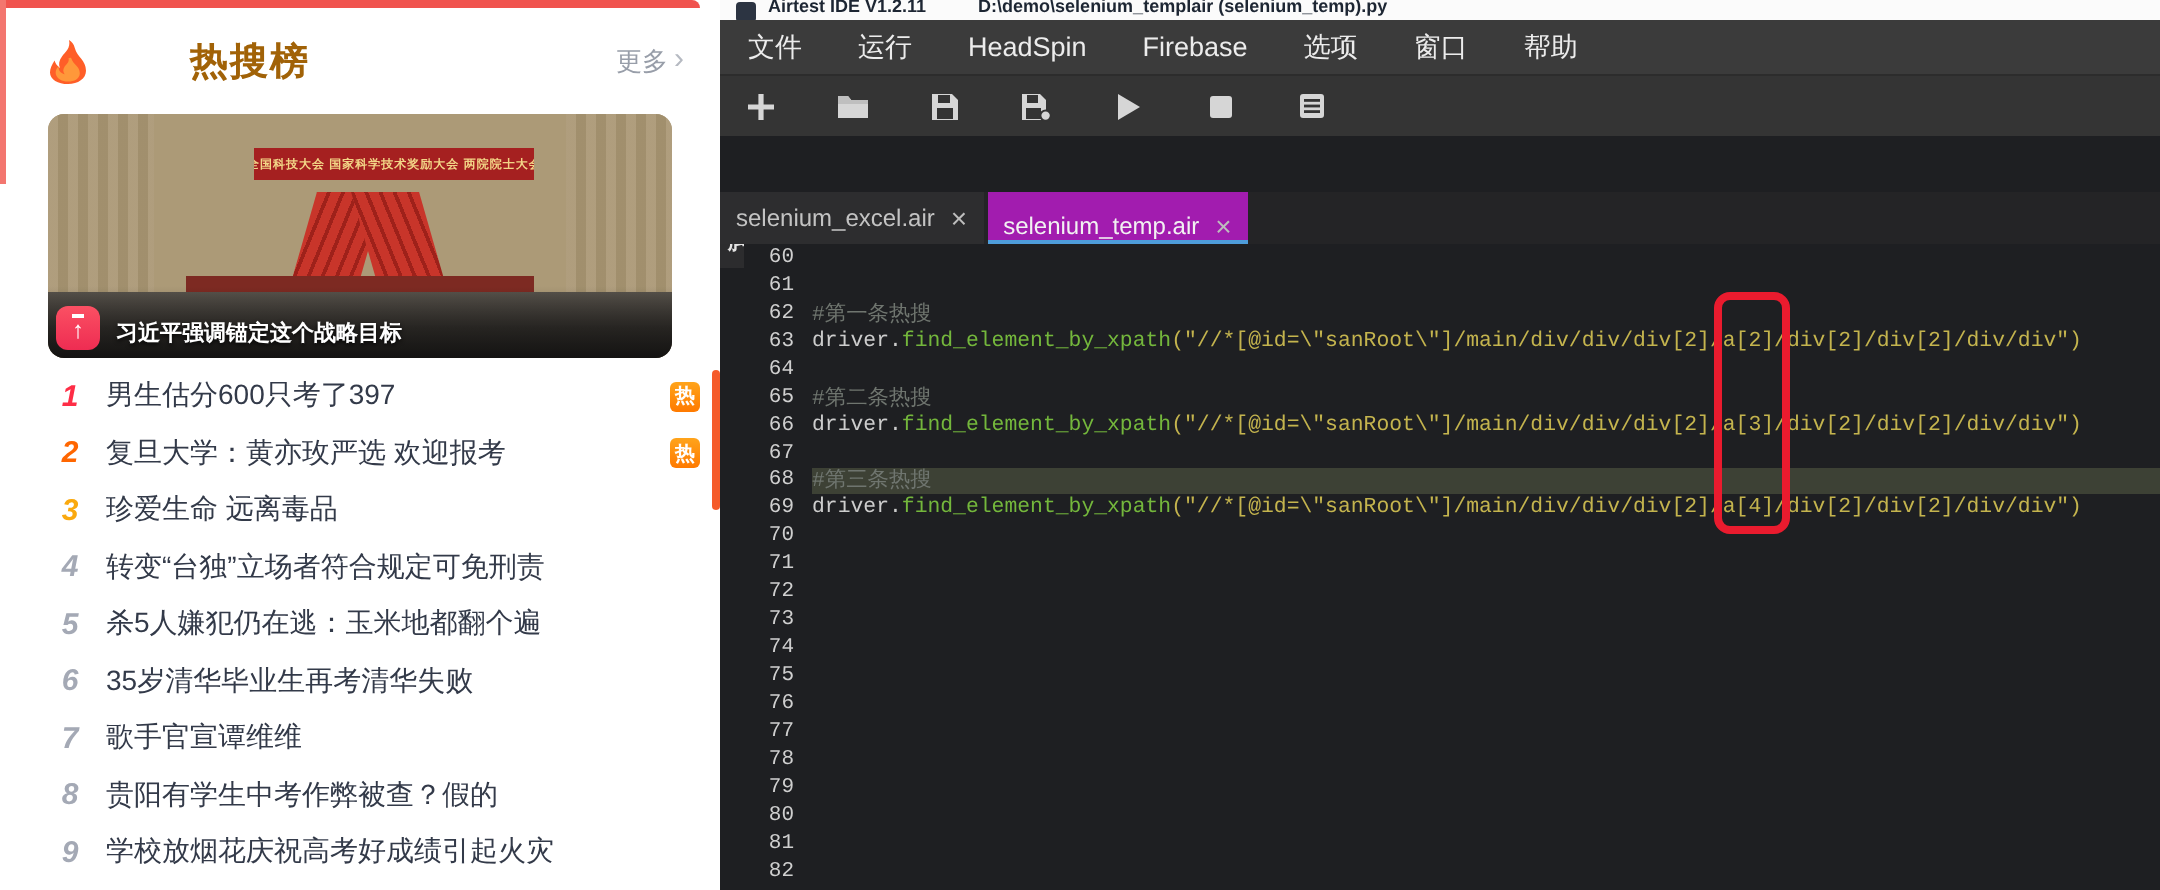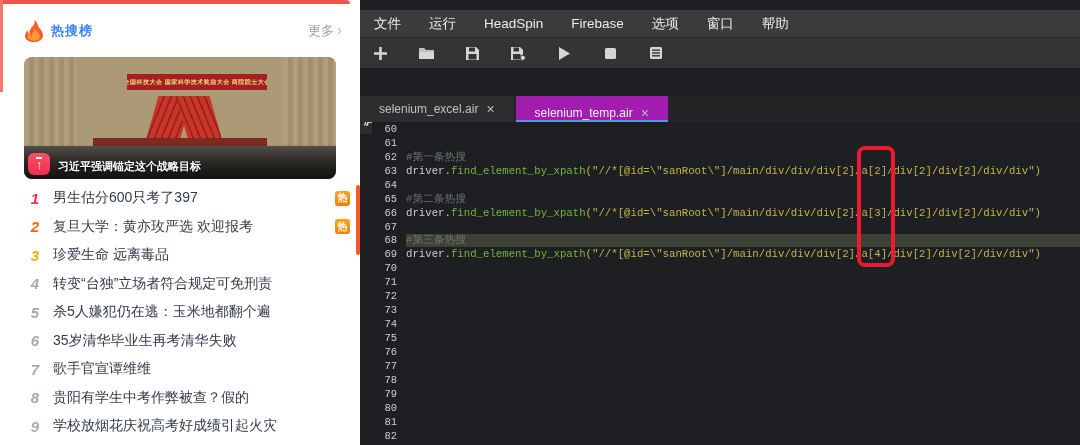--- a/index.html
+++ b/index.html
@@ -6,21 +6,21 @@
   html,body { width:1080px; height:445px; overflow:hidden; background:#fff;
     font-family:"Liberation Sans","DejaVu Sans",sans-serif; }
   .page { position:relative; width:1080px; height:445px; overflow:hidden; background:#fff; }
 
   
   .hot-panel { position:absolute; left:0; top:0; width:360px; height:445px; background:#fff; }
   .top-strip { position:absolute; left:0; top:0; width:350px; height:4px; background:#f0534e; border-top-right-radius:5px; }
   .left-strip { position:absolute; left:0; top:0; width:3px; height:92px; background:#f3766f; }
   .hot-header { position:absolute; left:24px; top:16px; right:18px; height:30px; display:flex; align-items:center; }
   .flame { width:20px; height:22px; margin-right:7px; flex:none; }
-  .hot-title { font-size:13px; font-weight:bold; color:#3b82f6; letter-spacing:1px; }
+  .hot-title { font-size:19px; font-weight:bold; color:#a16207; letter-spacing:1px;margin-left:44px; }
   .more-link { margin-left:auto; font-size:13px; color:#989ea9; display:flex; align-items:flex-start; gap:3px; cursor:pointer; }
   .chev { font-size:15px; color:#b6bac2; line-height:1; }
 
   .photo { position:absolute; left:24px; top:57px; width:312px; height:122px; border-radius:8px; overflow:hidden;
     background:linear-gradient(#c7b292 0%, #b5a17f 40%, #9786666 70%, #6f5f49 100%); background-color:#ac9a77; cursor:pointer; }
   .side-col { position:absolute; top:0; height:78%; width:17%;
     background:repeating-linear-gradient(90deg,#b09e7e 0 5px,#a08e6c 5px 10px); opacity:.9; }
   .side-col.l { left:0; } .side-col.r { right:0; }
   .photo-banner { position:absolute; left:33%; top:14%; width:45%; height:13%; background:#a52020;
     color:#f2d486; font-size:6px; font-weight:bold; display:flex; align-items:center; justify-content:center;
@@ -59,21 +59,21 @@
   .menu-bar { position:absolute; left:0; top:10px; width:100%; height:27px; background:#3b3b3b;
     display:flex; align-items:center; }
   .menu-item { color:#ececec; font-size:13.5px; padding:0 14px; height:100%; display:flex; align-items:center; cursor:pointer; }
   .toolbar { position:absolute; left:0; top:37px; width:100%; height:31px; background:#343434;
     display:flex; align-items:center; padding-left:11px; gap:28px; border-top:1px solid #2c2c2c; }
   .tool-btn { width:18px; height:18px; display:flex; align-items:center; justify-content:center; cursor:pointer; }
   .panel-label-bar { position:absolute; left:0; top:68px; width:100%; height:28px; background:#2c2c2e;
     display:flex; align-items:center; padding-left:4px;margin-top:38px; }
   .panel-label { color:#e4e4e4; font-size:12px; font-weight:bold; }
   .tab-bar { position:absolute; left:0; top:96px; width:100%; height:26px; background:#242426; display:flex; }
-  .tab { display:flex; align-items:center; padding:0 19px; font-size:12px; gap:8px; height:100%; cursor:pointer; }
+  .tab { display:flex; align-items:center; padding:0 8px; font-size:12px; gap:8px; height:100%; cursor:pointer; }
   .tab.inactive { background:#2d2d2f; color:#c3c3c3; margin-right:2px; }
   .tab.active { background:#a21caf; color:#f2f2f2; border-bottom:2px solid #4e9ddb;align-items:flex-end; }
   .tab-close { font-size:14px; color:#bdbdbd; line-height:1; cursor:pointer; }
 
   .editor { position:absolute; left:0; top:122px; width:100%; height:323px; background:#1e1f22; overflow:hidden;
     font-family:Liberation Mono, monospace; font-size:10.7px;margin-left:12px; }
   .code-row { height:13.95px; display:flex; align-items:center; white-space:pre; }
   .gutter { width:25px; flex:none; text-align:right; color:#cfcfcf; font-size:10.5px; }
   .row-content { margin-left:9px; flex:1; height:100%; display:flex; align-items:center; white-space:pre; }
   .code-row.highlight .row-content { background:#3d4135; }
@@ -158,20 +158,25 @@
         <div class="hot-item">
           <span class="rank" style="color: rgb(164, 169, 181);">9</span>
           <span class="item-text">学校放烟花庆祝高考好成绩引起火灾</span>
         </div>
       </div>
     <div class="scroll-strip"></div>
   </div>
 
   <div class="ide">
 
+    <div class="win-title">
+      <div class="win-icon"></div>
+      <div class="win-text">Airtest IDE V1.2.11</div>
+      <div class="win-text win-path">D:\demo\selenium_templair (selenium_temp).py</div>
+    </div>
 
     <div class="menu-bar">
         <div class="menu-item">文件</div>
         <div class="menu-item">运行</div>
         <div class="menu-item">HeadSpin</div>
         <div class="menu-item">Firebase</div>
         <div class="menu-item">选项</div>
         <div class="menu-item">窗口</div>
         <div class="menu-item">帮助</div>
       </div>

